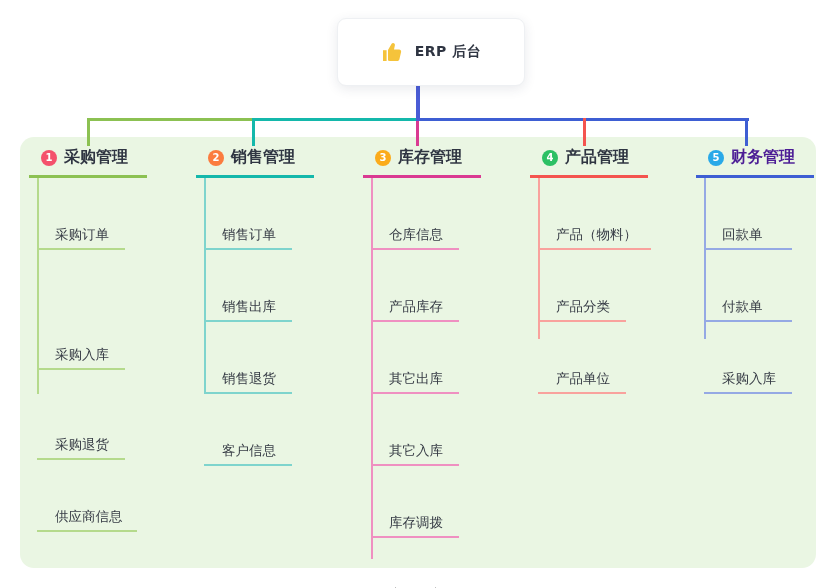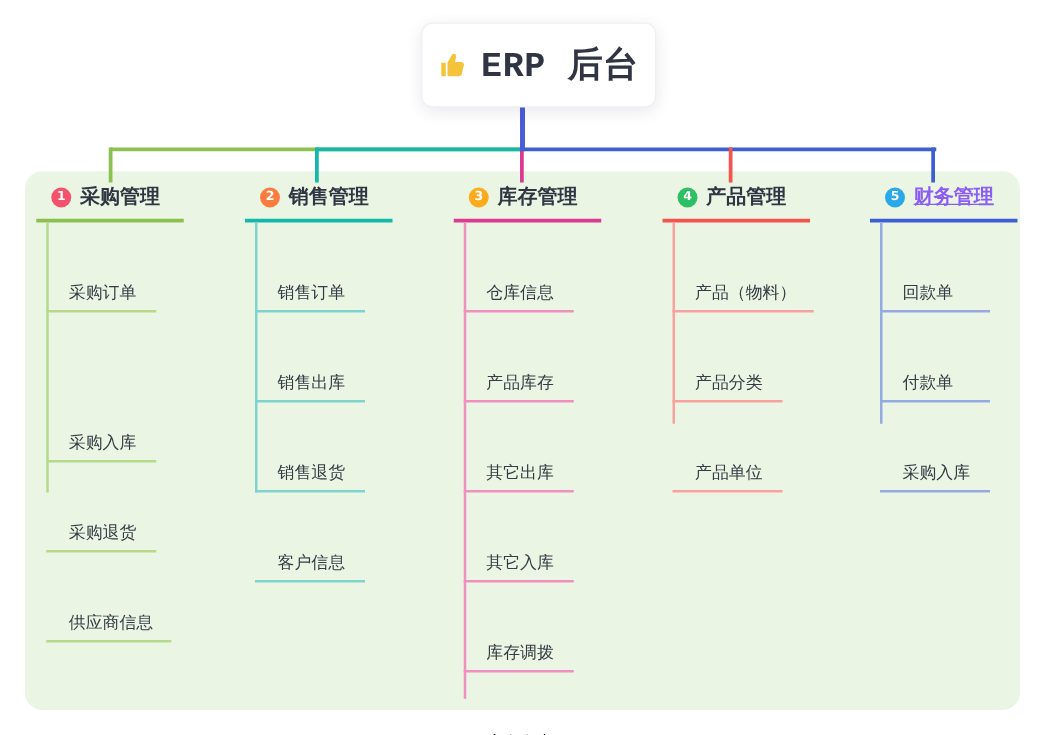--- a/index.html
+++ b/index.html
@@ -12,21 +12,21 @@
 
   
   .conn{position:absolute;z-index:1;}
 
   
   .root-box{position:absolute;left:337px;top:18px;width:186px;height:66px;
             background:#ffffff;border:1px solid #eef0f3;border-radius:9px;
             box-shadow:0 3px 12px rgba(40,50,80,.10);
             display:flex;align-items:center;justify-content:center;gap:10px;
             z-index:3;cursor:pointer;}
-  .root-title{font-size:28px;font-weight:600;letter-spacing:.5px;font-family:Liberation Mono, monospace;}
+  .root-title{font-size:14px;font-weight:600;letter-spacing:.5px;}
   .root-icon{width:24px;height:24px;display:inline-flex;}
 
   
   .branch{position:absolute;z-index:2;}
   .heading{display:flex;align-items:center;gap:7px;box-sizing:border-box;
            width:118px;padding:0 0 7px 12px;cursor:pointer;}
   .badge{width:16px;height:16px;border-radius:50%;flex:0 0 16px;
          color:#fff;font-size:10px;font-weight:700;line-height:16px;text-align:center;}
   .heading-label{font-size:16px;font-weight:600;white-space:nowrap;}
 
@@ -71,21 +71,21 @@
       <span class="heading-label" style="color: rgb(47, 53, 66);">采购管理</span>
     </div>
     <div class="children">
       <div class="vline" style="background: rgb(181, 218, 140); height: 216px;"></div>
     <div class="child" style="border-bottom: 2px solid rgb(181, 218, 140);">
             <span class="child-label" style="color: rgb(54, 59, 69);">采购订单</span>
           </div>
           <div class="child" style="border-bottom: 2px solid rgb(181, 218, 140); margin-top: 48px;">
             <span class="child-label" style="color: rgb(54, 59, 69);">采购入库</span>
           </div>
-          <div class="child" style="border-bottom: 2px solid rgb(181, 218, 140);">
+          <div class="child" style="border-bottom: 2px solid rgb(181, 218, 140); margin-top: 18px;">
             <span class="child-label" style="color: rgb(54, 59, 69);">采购退货</span>
           </div>
           <div class="child" style="border-bottom: 2px solid rgb(181, 218, 140);">
             <span class="child-label" style="color: rgb(54, 59, 69);">供应商信息</span>
           </div>
         </div>
   </div>
       <div class="branch" style="left: 196px; top: 147px;">
     <div class="heading" style="border-bottom: 3px solid rgb(20, 184, 171);">
       <span class="badge" style="background: rgb(251, 124, 63);">2</span>
@@ -148,21 +148,21 @@
             <span class="child-label" style="color: rgb(54, 59, 69);">产品分类</span>
           </div>
           <div class="child" style="border-bottom: 2px solid rgb(249, 162, 157);">
             <span class="child-label" style="color: rgb(54, 59, 69);">产品单位</span>
           </div>
         </div>
   </div>
       <div class="branch" style="left: 696px; top: 147px;">
     <div class="heading" style="border-bottom: 3px solid rgb(62, 94, 211);">
       <span class="badge" style="background: rgb(41, 169, 232);">5</span>
-      <span class="heading-label" style="color: #8b5cf6; text-decoration: underline;">财务管理</span>
+      <span class="heading-label" style="color: #4c1d95;">财务管理</span>
     </div>
     <div class="children">
       <div class="vline" style="background: rgb(149, 169, 228); height: 161px;"></div>
     <div class="child" style="border-bottom: 2px solid rgb(149, 169, 228);">
             <span class="child-label" style="color: rgb(54, 59, 69);">回款单</span>
           </div>
           <div class="child" style="border-bottom: 2px solid rgb(149, 169, 228);">
             <span class="child-label" style="color: rgb(54, 59, 69);">付款单</span>
           </div>
           <div class="child" style="border-bottom: 2px solid rgb(149, 169, 228);">

